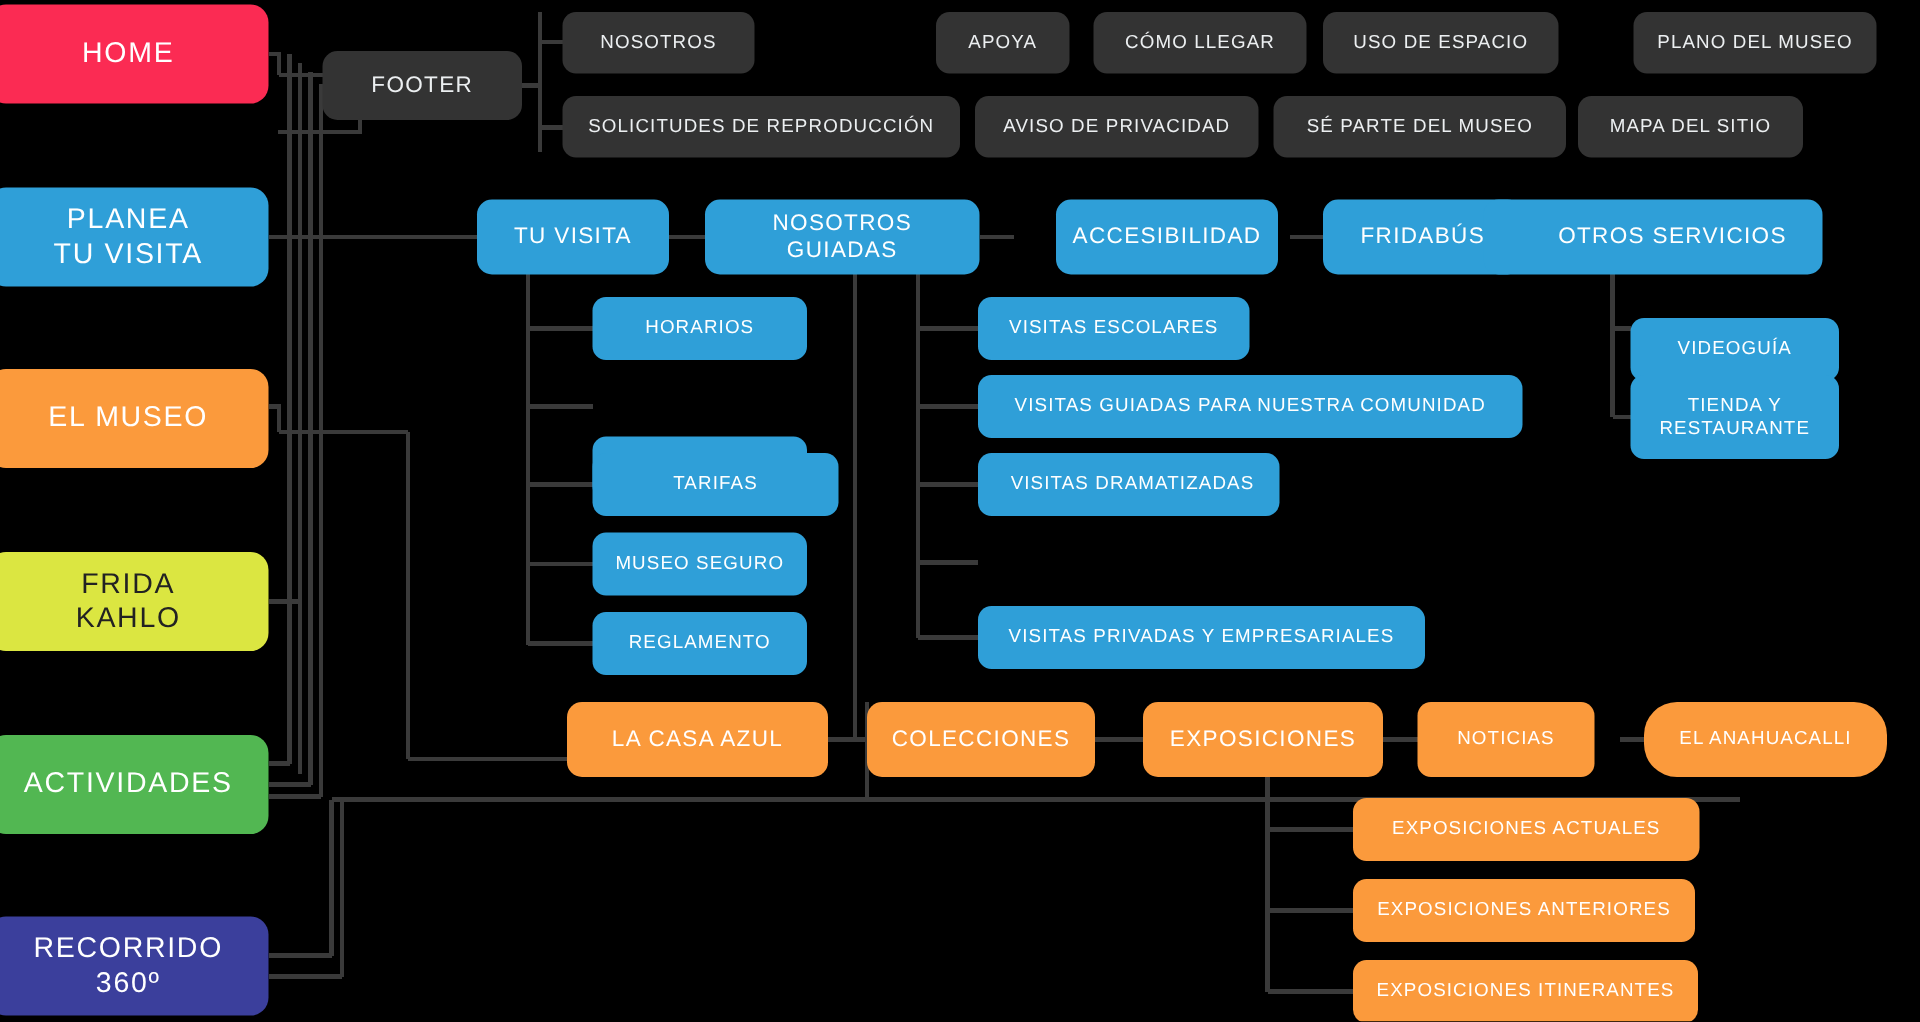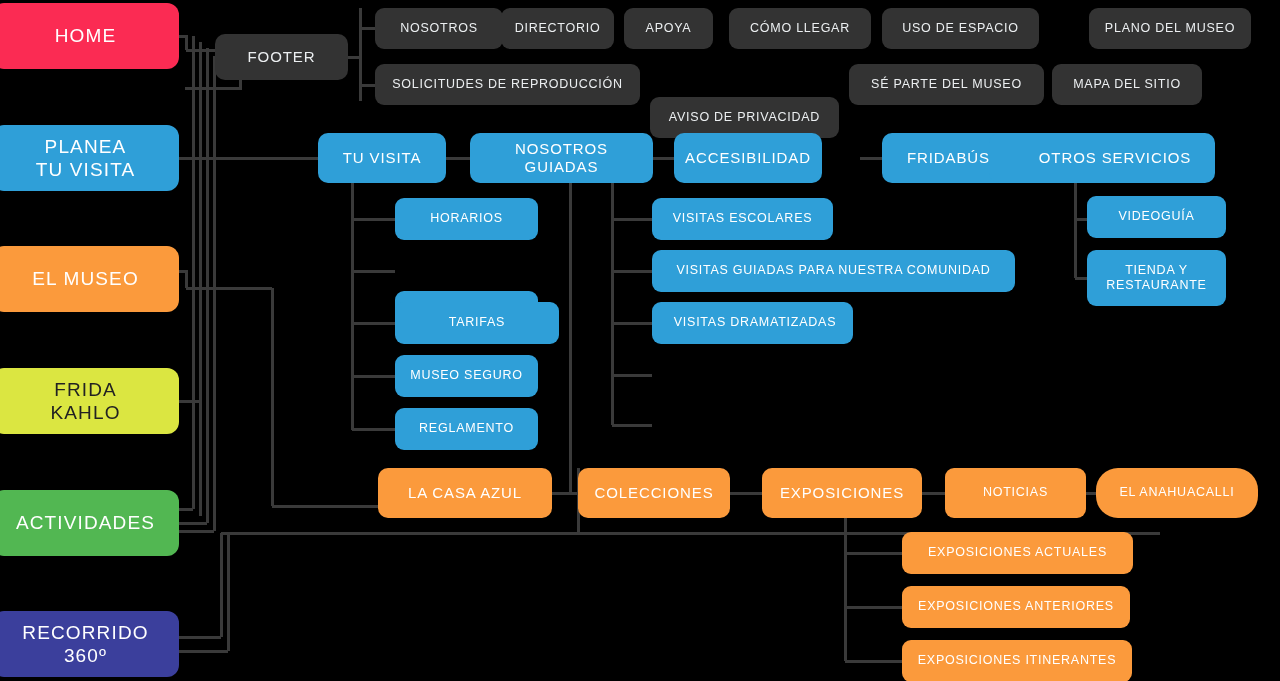--- a/index.html
+++ b/index.html
@@ -147,54 +147,54 @@
 KAHLO</div>
 
   <div class="node lvl0 green" style="left:-8px;top:490px;width:187px;height:66px;">ACTIVIDADES</div>
 
   <div class="node lvl0 navy" style="left:-8px;top:611px;width:187px;height:66px;">RECORRIDO
 360º</div>
 
   <div class="node lvl1 dark" style="left:215px;top:34px;width:133px;height:46px;">FOOTER</div>
 
   <div class="node lvl2 dark" style="left:375px;top:8px;width:128px;height:41px;text-align:center;">NOSOTROS</div>
-  <div class="node lvl2 dark" style="left:501px;top:8px;width:113px;height:41px;">DIRECTORIO</div>
   <div class="node lvl2 dark" style="left:624px;top:8px;width:89px;height:41px;">APOYA</div>
   <div class="node lvl2 dark" style="left:729px;top:8px;width:142px;height:41px;">CÓMO LLEGAR</div>
   <div class="node lvl2 dark" style="left:882px;top:8px;width:157px;height:41px;">USO DE ESPACIO</div>
   <div class="node lvl2 dark" style="left:1052px;top:8px;width:162px;height:41px;margin-left:37px;">PLANO DEL MUSEO</div>
 
   <div class="node lvl2 dark" style="left:375px;top:64px;width:265px;height:41px;">SOLICITUDES DE REPRODUCCIÓN</div>
-  <div class="node lvl2 dark" style="left:650px;top:64px;width:189px;height:41px;margin-top:33px;">AVISO DE PRIVACIDAD</div>
+  <div class="node lvl2 dark" style="left:650px;top:64px;width:189px;height:41px;">AVISO DE PRIVACIDAD</div>
   <div class="node lvl2 dark" style="left:849px;top:64px;width:195px;height:41px;">SÉ PARTE DEL MUSEO</div>
   <div class="node lvl2 dark" style="left:1052px;top:64px;width:150px;height:41px;">MAPA DEL SITIO</div>
 
   <div class="node lvl1 blue" style="left:318px;top:133px;width:128px;height:50px;">TU VISITA</div>
   <div class="node lvl1 blue" style="left:470px;top:133px;width:183px;height:50px;">NOSOTROS GUIADAS</div>
-  <div class="node lvl1 blue" style="left:674px;top:133px;width:148px;height:50px;">ACCESIBILIDAD</div>
+  <div class="node lvl1 blue" style="left:704px;top:133px;width:148px;height:50px;">ACCESIBILIDAD</div>
   <div class="node lvl1 blue" style="left:882px;top:133px;width:133px;height:50px;">FRIDABÚS</div>
   <div class="node lvl1 blue" style="left:989px;top:133px;width:226px;height:50px;padding-left:34px;">OTROS SERVICIOS</div>
 
   <div class="node lvl2 blue" style="left:395px;top:198px;width:143px;height:42px;">HORARIOS</div>
   <div class="node lvl2 blue" style="left:395px;top:250px;width:143px;height:42px;margin-top:41px;">UBICACIÓN</div>
   <div class="node lvl2 blue" style="left:395px;top:302px;width:164px;height:42px;">TARIFAS</div>
   <div class="node lvl2 blue" style="left:395px;top:355px;width:143px;height:42px;">MUSEO SEGURO</div>
   <div class="node lvl2 blue" style="left:395px;top:408px;width:143px;height:42px;">REGLAMENTO</div>
 
   <div class="node lvl2 blue" style="left:652px;top:198px;width:181px;height:42px;">VISITAS ESCOLARES</div>
   <div class="node lvl2 blue" style="left:652px;top:250px;width:363px;height:42px;">VISITAS GUIADAS PARA NUESTRA COMUNIDAD</div>
   <div class="node lvl2 blue" style="left:652px;top:302px;width:201px;height:42px;padding-left:13px;">VISITAS DRAMATIZADAS</div>
-
-  <div class="node lvl2 blue" style="left:1087px;top:196px;width:139px;height:42px;">VIDEOGUÍA</div>
+  <div class="node lvl2 blue" style="left:652px;top:404px;width:298px;height:42px;">VISITAS PRIVADAS Y EMPRESARIALES</div>
+
+  <div class="node lvl2 blue" style="left:1087px;top:212px;width:139px;height:42px;">VIDEOGUÍA</div>
   <div class="node lvl2 blue" style="left:1087px;top:250px;width:139px;height:56px;text-align:center;">TIENDA Y
 RESTAURANTE</div>
 
   <div class="node lvl1 orange" style="left:378px;top:468px;width:174px;height:50px;">LA CASA AZUL</div>
   <div class="node lvl1 orange" style="left:578px;top:468px;width:152px;height:50px;">COLECCIONES</div>
   <div class="node lvl1 orange" style="left:762px;top:468px;width:160px;height:50px;">EXPOSICIONES</div>
-  <div class="node lvl2 orange" style="left:945px;top:468px;width:141px;height:50px;">NOTICIAS</div>
+  <div class="node lvl2 orange" style="left:945px;top:468px;width:118px;height:50px;">NOTICIAS</div>
   <div class="node lvl2 orange" style="left:1096px;top:468px;width:162px;height:50px;border-radius:22px;">EL ANAHUACALLI</div>
 
   <div class="node lvl2 orange" style="left:902px;top:532px;width:231px;height:42px;">EXPOSICIONES ACTUALES</div>
   <div class="node lvl2 orange" style="left:902px;top:586px;width:228px;height:42px;">EXPOSICIONES ANTERIORES</div>
   <div class="node lvl2 orange" style="left:902px;top:640px;width:230px;height:42px;">EXPOSICIONES ITINERANTES</div>
 
 </div>
 
 </body></html>

